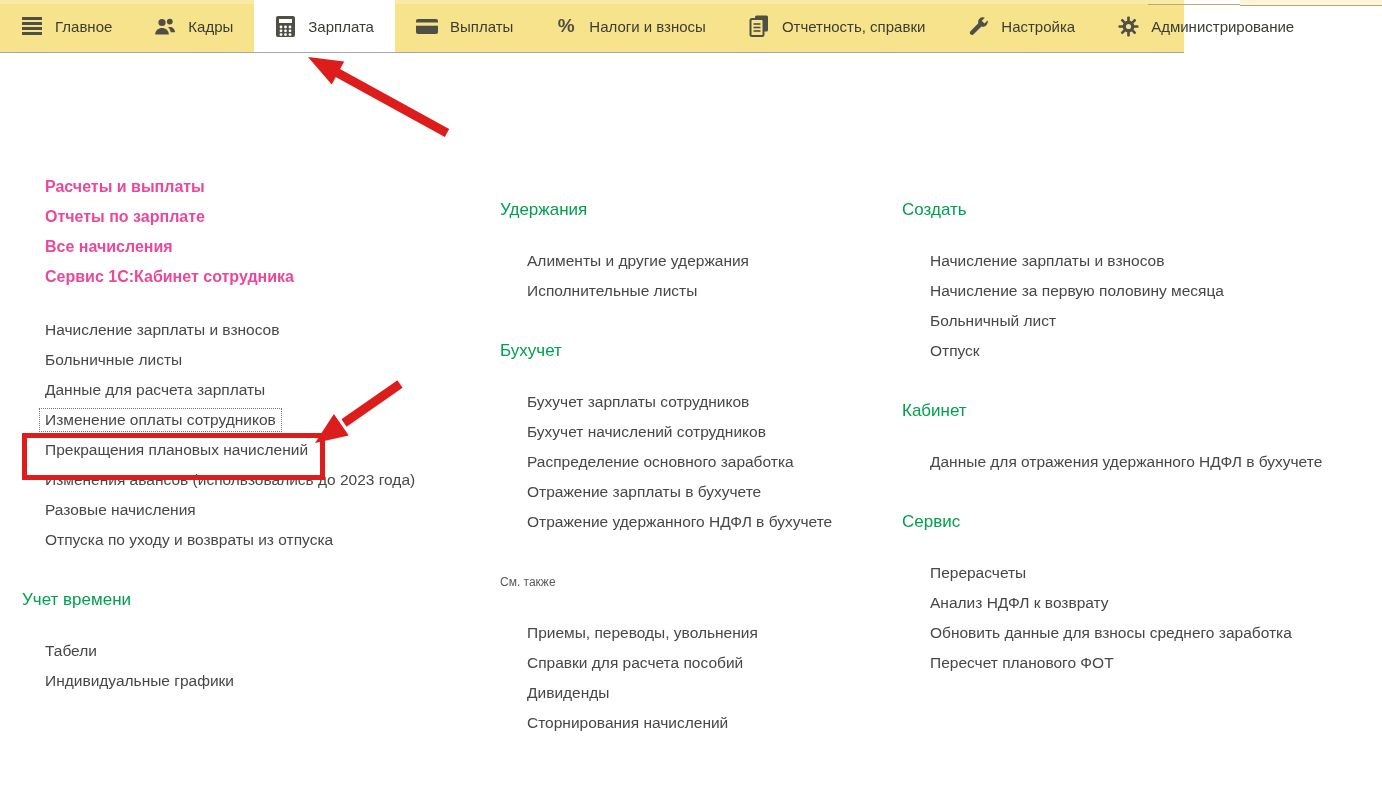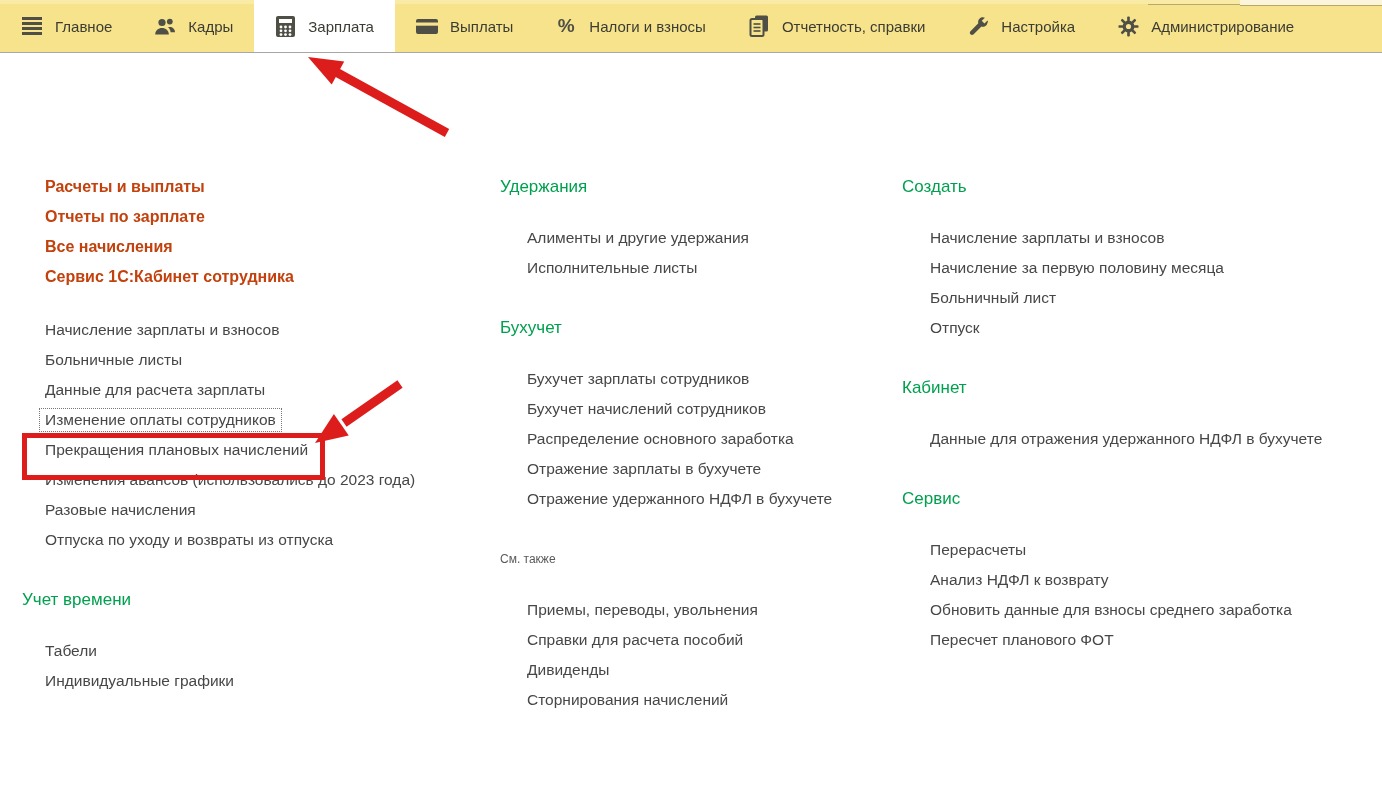--- a/index.html
+++ b/index.html
@@ -4,21 +4,21 @@
 <style>
   html,body{margin:0;padding:0;}
   body{
     width:1382px;height:800px;position:relative;overflow:hidden;
     background:#ffffff;
     font-family:"Liberation Sans", sans-serif;
     -webkit-font-smoothing:antialiased;
   }
   
   .topbar{
-    position:absolute;left:0;top:0;width:1382px;height:53px;
+    position:absolute;left:0;top:0;width:1184px;height:53px;
     background:linear-gradient(#f9eba6 0 4px,#f6e38b 4px);
     border-bottom:1px solid #a7a7a7;
     display:flex;align-items:stretch;box-sizing:border-box;
   }
   .tab{
     display:flex;align-items:center;gap:12px;
     padding:0 21px;height:100%;
     font-size:15px;color:#3c3c34;cursor:pointer;white-space:nowrap;
   }
   .tab.active{background:#ffffff;padding-left:20px;}
@@ -29,28 +29,28 @@
   .edge-corner{position:absolute;top:0;right:0;width:142px;height:5px;background:#fcf5d9;border-bottom:1px solid #b5a96e;}
   .edge-line{position:absolute;top:4px;right:142px;width:92px;height:1px;background:#b5a96e;}
   
   .col{position:absolute;top:172px;}
   .col0{left:22px;width:465px;}
   .col1{left:500px;width:395px;}
   .col2{left:902px;width:478px;}
   .gap-plain{margin-top:23px;}
   .gap-header{margin-top:30px;}
   .header{height:30px;line-height:30px;font-size:17px;white-space:nowrap;}
-  .header.green{color:#00a04e;}
+  .header.green{color:#00a04e;margin-top:23px;}
   .header.gray{color:#5a5a5a;font-size:12px;}
   .header + .items{margin-top:21px;}
   .col0 .items{padding-left:23px;}
   .col1 .items{padding-left:27px;}
   .col2 .items{padding-left:28px;}
   .item{height:30px;line-height:30px;font-size:15.5px;color:#474747;cursor:pointer;white-space:nowrap;}
-  .items.bold .item{font-weight:bold;color:#c2410c;font-size:16px;}
+  .items.bold .item{font-weight:bold;color:#ec4899;font-size:16px;}
   .item .focus-dotted{border:1px dotted #777;padding:2px 5px 3px;margin-left:-6px;}
   
   .red-box{
     position:absolute;left:22px;top:433px;width:293px;height:37px;
     border:5px solid #dd1c1c;box-sizing:content-box;pointer-events:none;
   }
   
   .overlay{position:absolute;left:0;top:0;pointer-events:none;}
 </style>
 </head>

